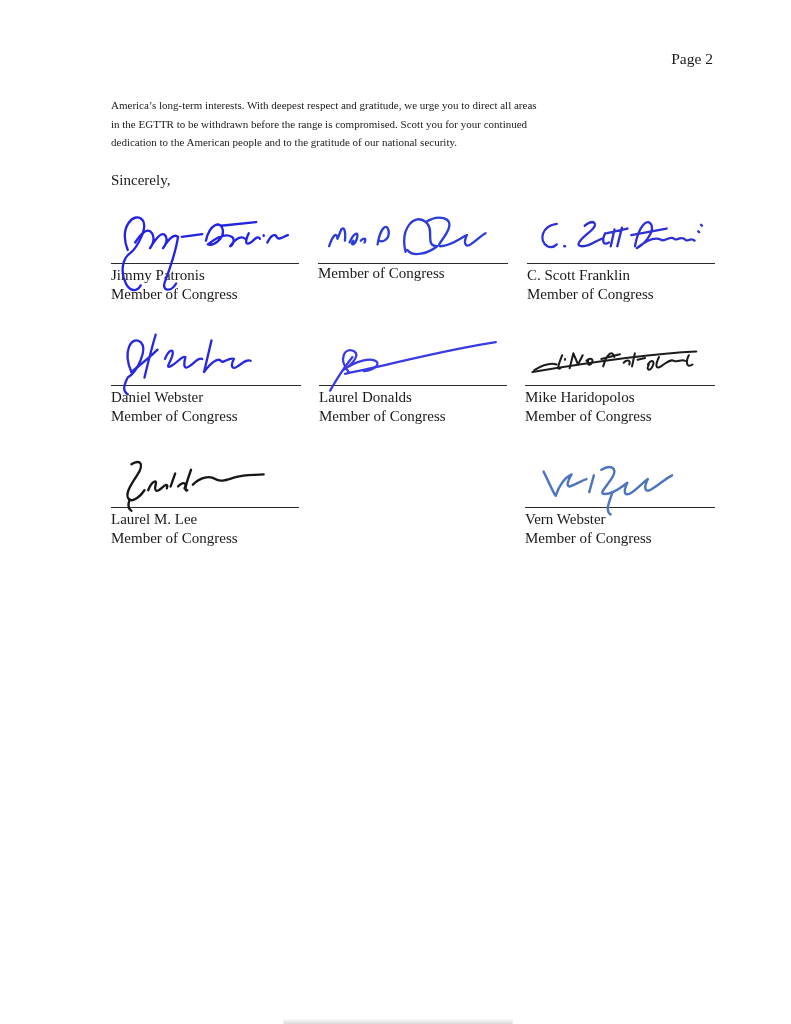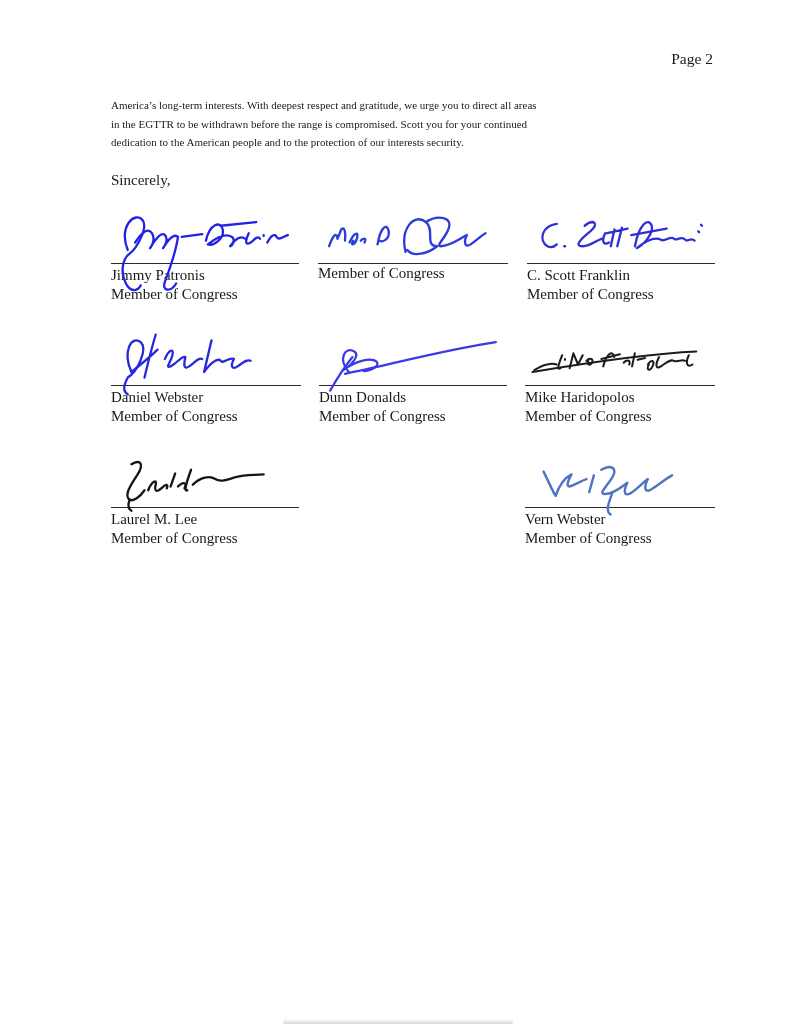--- a/index.html
+++ b/index.html
@@ -84,21 +84,21 @@
 </head>
 <body>
 
 <div class="page">
   <div class="content">
     <div class="page-number">Page 2</div>
 
     <div class="body-par">
       <div class="body-line">America’s long-term interests. With deepest respect and gratitude, we urge you to direct all areas</div>
       <div class="body-line">in the EGTTR to be withdrawn before the range is compromised. Scott you for your continued</div>
-      <div class="body-line">dedication to the American people and to the protection of our interests security.</div>
+      <div class="body-line">dedication to the American people and to the gratitude of our national security.</div>
     </div>
 
     <div class="closing">Sincerely,</div>
 
     <div class="sig-grid">
         <div class="sig-block left">
     <svg class="sig-art" viewBox="0 0 190 58">
             <path d="M12,44 C2,18 20,2 28,12 C34,20 22,42 14,48 C6,54 4,68 10,80 C14,88 22,90 26,82" fill="none" stroke="#2323e4" stroke-width="2.5" stroke-linecap="round" stroke-linejoin="round"></path>
             <path d="M20,36 C28,24 34,20 38,26 C42,32 38,40 36,42 C42,32 48,24 52,28 C56,32 52,40 50,42 C56,32 62,26 66,30 C64,44 58,62 52,78 C48,88 58,90 64,80" fill="none" stroke="#2323e4" stroke-width="2.5" stroke-linecap="round" stroke-linejoin="round"></path>
             <path d="M70,30 L92,27" fill="none" stroke="#2323e4" stroke-width="2.5" stroke-linecap="round" stroke-linejoin="round"></path>
@@ -141,21 +141,21 @@
     <div class="sig-name">Daniel Webster</div>
     <div class="sig-title">Member of Congress</div>
   </div>
         <div class="sig-block left">
     <svg class="sig-art" viewBox="0 0 190 58">
             <path d="M26,44 C14,30 22,16 32,22 C38,26 30,36 20,42 C34,32 50,28 56,33 C60,37 50,43 42,43" fill="none" stroke="#3a3ae4" stroke-width="2.4" stroke-linecap="round" stroke-linejoin="round"></path>
             <path d="M6,64 C14,50 22,38 30,28" fill="none" stroke="#3a3ae4" stroke-width="2.4" stroke-linecap="round" stroke-linejoin="round"></path>
             <path d="M22,46 C70,36 140,18 184,12" fill="none" stroke="#3a3ae4" stroke-width="2.4" stroke-linecap="round" stroke-linejoin="round"></path>
           </svg>
     <hr class="sig-line">
-    <div class="sig-name">Dunn Donalds</div>
+    <div class="sig-name">Laurel Donalds</div>
     <div class="sig-title">Member of Congress</div>
   </div>
         <div class="sig-block right">
     <svg class="sig-art" viewBox="0 0 190 58">
             <path d="M4,42 C14,36 22,34 28,36" fill="none" stroke="#1c1c1c" stroke-width="2.2" stroke-linecap="round" stroke-linejoin="round"></path>
             <path d="M34,26 C30,36 28,42 32,40 M37,30 l0,1 M42,40 L46,24 L51,36 L56,26 M60,32 C64,28 68,30 66,34 C64,38 60,36 62,32" fill="none" stroke="#1c1c1c" stroke-width="2.2" stroke-linecap="round" stroke-linejoin="round"></path>
             <path d="M78,38 C82,24 88,20 90,28 M76,30 L96,25 M100,34 C104,30 108,32 106,36 M112,24 L109,38 M115,31 l8,-2 M126,36 C130,30 134,32 131,38 C128,44 124,42 127,36" fill="none" stroke="#1c1c1c" stroke-width="2.2" stroke-linecap="round" stroke-linejoin="round"></path>
             <path d="M138,28 C134,36 134,42 140,38 C146,34 150,30 154,32 C158,34 162,30 166,32 M170,26 C166,34 168,40 174,36" fill="none" stroke="#1c1c1c" stroke-width="2.2" stroke-linecap="round" stroke-linejoin="round"></path>
             <path d="M2,44 C50,36 130,24 178,22" fill="none" stroke="#1c1c1c" stroke-width="2.2" stroke-linecap="round" stroke-linejoin="round"></path>
           </svg>

